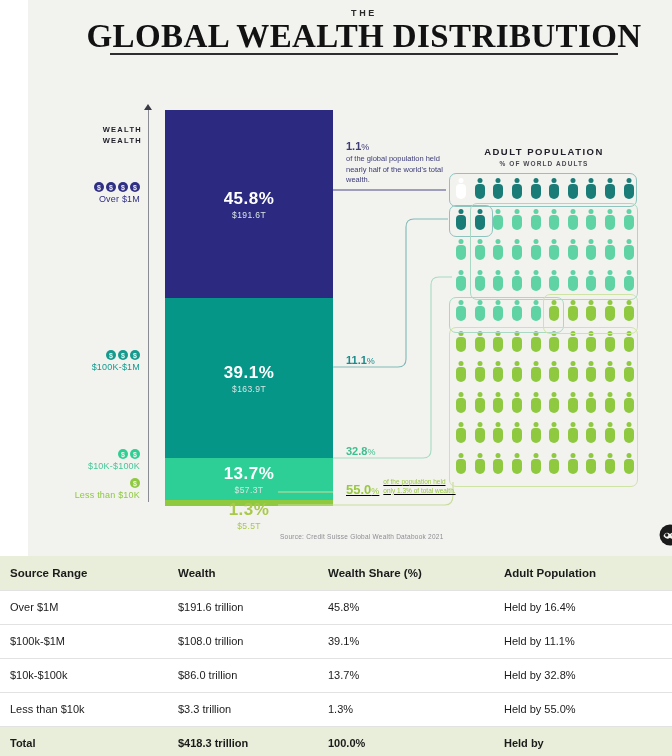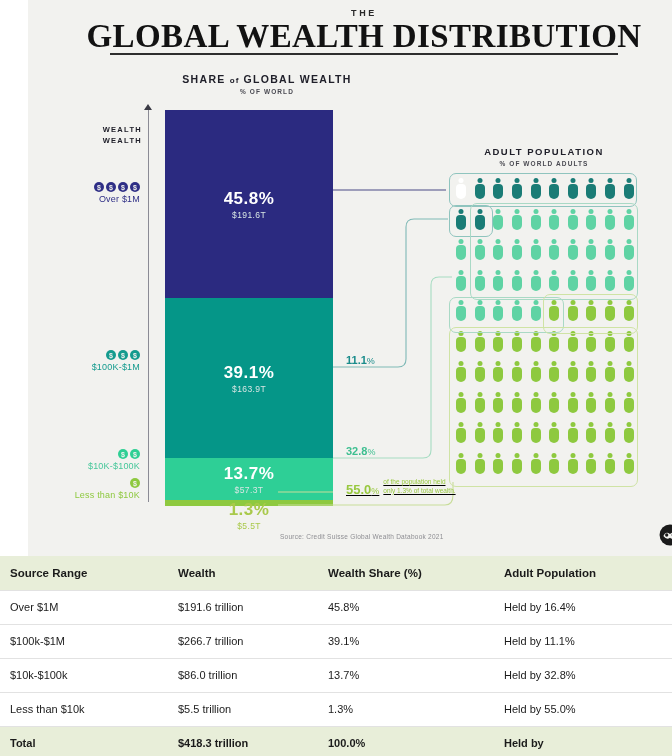--- a/index.html
+++ b/index.html
@@ -200,28 +200,20 @@
 <body>
 
 <div id="root">
 
   <div class="infographic">
 
     <div class="kicker">THE</div>
     <div class="maintitle">GLOBAL WEALTH DISTRIBUTION</div>
     <div class="title-rule"></div>
 
-    <div class="chart-head">
-      <div class="h1">
-        <span>SHARE</span>
-        <span class="of">of</span>
-        <span>GLOBAL WEALTH</span>
-      </div>
-      <div class="h2">% OF WORLD</div>
-    </div>
 
     <div class="pop-head">
       <div class="h1">ADULT POPULATION</div>
       <div class="h2">% OF WORLD ADULTS</div>
     </div>
 
     <div class="axis-arrow"></div>
     <div class="axis-line"></div>
     <div class="wealth-range-label">
       <span>WEALTH</span><br>
@@ -287,20 +279,26 @@
 
     <svg class="connectors" viewBox="0 0 672 556">
       <path d="M305 190 L418 190" stroke="#4a4a85" stroke-width="1" fill="none"></path>
       <path d="M305 367 L370 367 Q378 367 378 359 L378 227 Q378 219 386 219 L420 219" stroke="#7fb9b6" stroke-width="1.1" fill="none"></path>
       <path d="M305 458 L395 458 Q403 458 403 450 L403 285 Q403 277 411 277 L424 277" stroke="#a6dcc2" stroke-width="1.1" fill="none"></path>
       <path d="M305 492 L250 492" stroke="#c8dd9a" stroke-width="1.1" fill="none"></path>
       <path d="M425 495 Q425 505 417 505 L250 505" stroke="#c8dd9a" stroke-width="1.1" fill="none"></path>
       <path d="M425 495 L425 482" stroke="#c8dd9a" stroke-width="1.1" fill="none"></path>
     </svg>
 
+    <div class="ann" style="left:318px; top:140px; width:108px;">
+      <div class="ann-pct" id="ann1pct" style="color: rgb(59, 59, 120);">
+        <span>1.1</span><span class="sm">%</span>
+      </div>
+      <div class="ann-body" id="ann1body" style="color: rgb(59, 59, 120);">of the global population held nearly half of the world's total wealth.</div>
+    </div>
 
     <div class="ann" style="left:318px; top:354px;">
       <div class="ann-pct" id="ann2pct" style="color: rgb(26, 140, 139);">
         <span>11.1</span><span class="sm">%</span>
       </div>
     </div>
 
     <div class="ann" style="left:318px; top:445px;">
       <div class="ann-pct" id="ann3pct" style="color: rgb(61, 191, 144);">
         <span>32.8</span><span class="sm">%</span>
@@ -751,33 +749,33 @@
     </thead>
     <tbody id="tbody">
         <tr>
           <td class="col1">Over $1M</td>
           <td class="col2">$191.6 trillion</td>
           <td class="col3">45.8%</td>
           <td>Held by 16.4%</td>
         </tr>
         <tr>
           <td class="col1">$100k-$1M</td>
-          <td class="col2">$266.7 trillion</td>
+          <td class="col2">$108.0 trillion</td>
           <td class="col3">39.1%</td>
           <td>Held by 11.1%</td>
         </tr>
         <tr>
           <td class="col1">$10k-$100k</td>
           <td class="col2">$86.0 trillion</td>
           <td class="col3">13.7%</td>
           <td>Held by 32.8%</td>
         </tr>
         <tr>
           <td class="col1">Less than $10k</td>
-          <td class="col2">$5.5 trillion</td>
+          <td class="col2">$3.3 trillion</td>
           <td class="col3">1.3%</td>
           <td>Held by 55.0%</td>
         </tr>
         <tr class="total-row">
           <td class="col1">Total</td>
           <td class="col2">$418.3 trillion</td>
           <td class="col3">100.0%</td>
           <td>Held by</td>
         </tr>
       </tbody>

